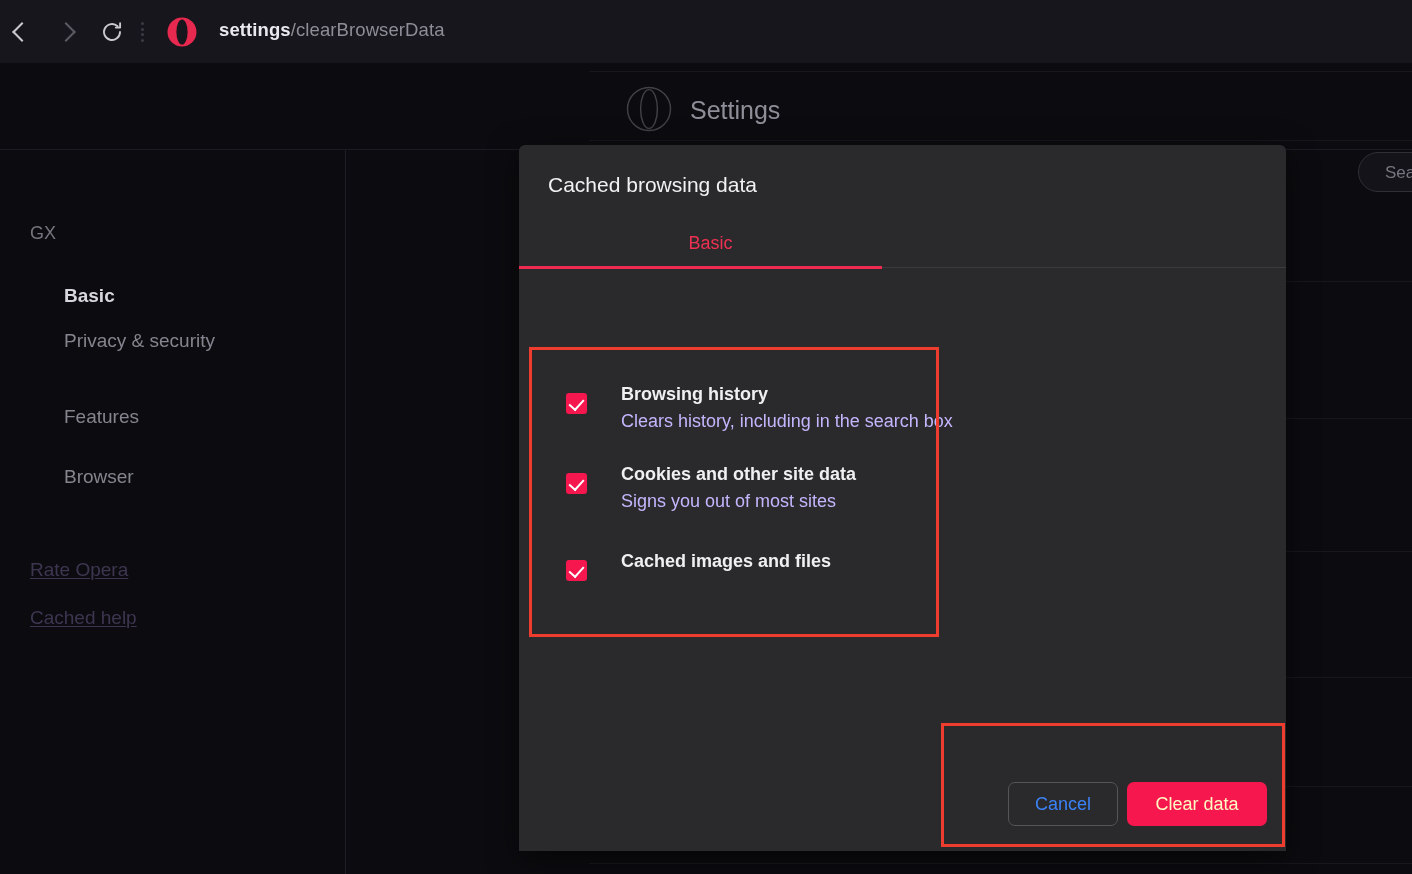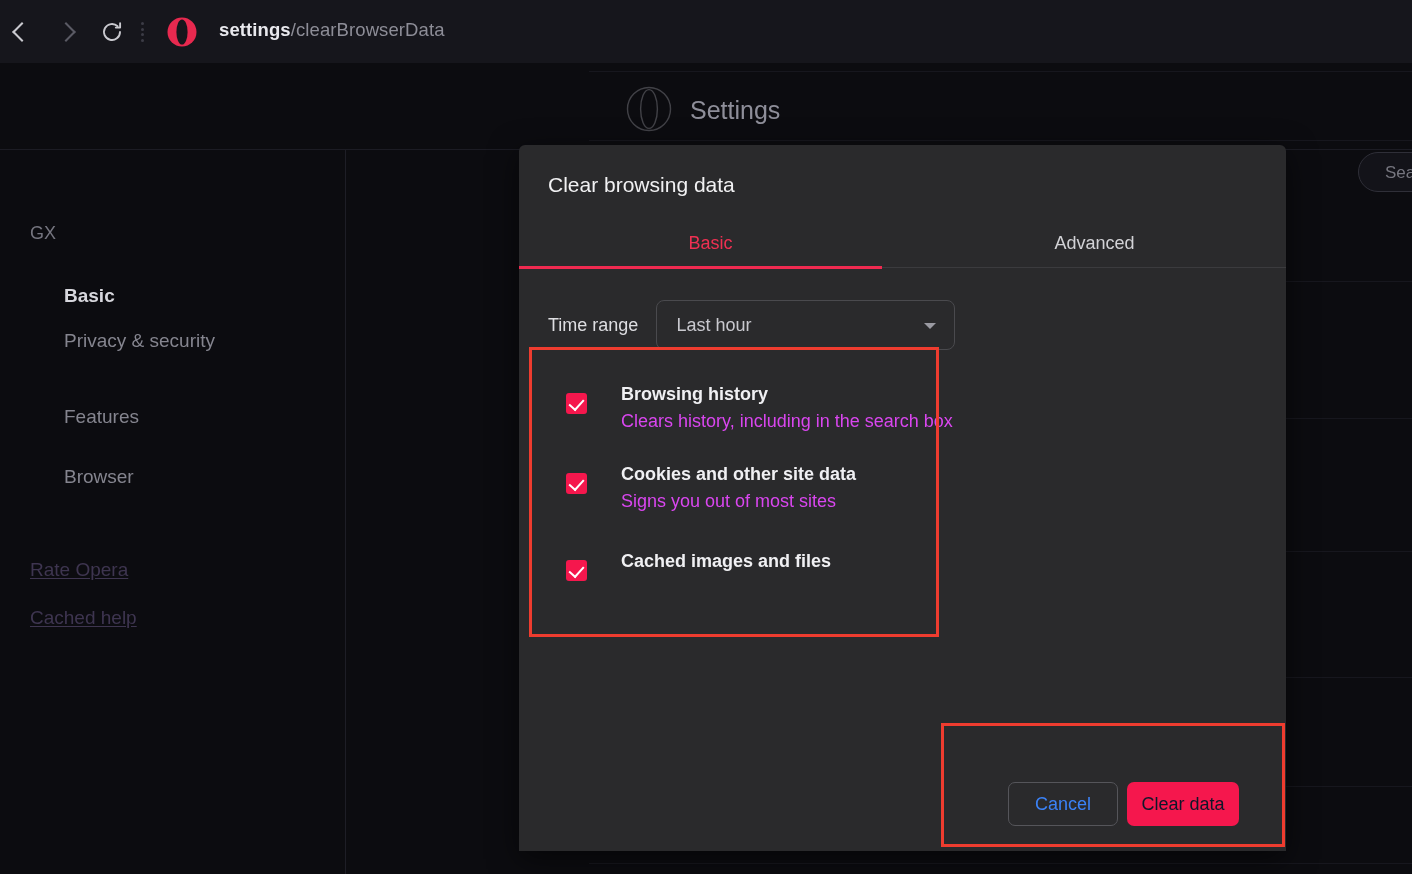--- a/index.html
+++ b/index.html
@@ -296,21 +296,21 @@
     left: 90px;
     font-size: 18px;
     color: #f0f0f3;
     font-weight: 700;
     white-space: nowrap;
   }
   .cb-desc {
     position: absolute;
     left: 90px;
     font-size: 18px;
-    color: #d946ef;
+    color: #c4b5fd;
     font-weight: 400;
     white-space: nowrap;
   }
 
   
   .btn {
     position: absolute;
     height: 44px;
     border-radius: 7px;
     font-size: 18px;
@@ -319,24 +319,24 @@
   }
   .btn-cancel {
     left: 489px; top: 637px;
     width: 110px;
     background: #2a2a2c;
     border: 1px solid #55555a;
     color: #3b82f6;
   }
   .btn-clear {
     left: 608px; top: 637px;
-    width: 112px;
+    width: 140px;
     background: #f5174d;
     border: none;
-    color: #0f172a;
+    color: #fef9c3;
   }
 
   
   .anno {
     position: absolute;
     border: 3px solid #ee3c2f;
     background: transparent;
     pointer-events: none;
   }
   .anno-checks  { left: 529px; top: 347px;  width: 410px; height: 290px; }
@@ -438,40 +438,30 @@
       <div class="bg-line" style="top:723px; width:823px"></div>
       <div class="bg-line" style="top:800px; width:823px"></div>
 
       <div class="bg-text more">ups, and more</div>
 
     </div>
   </div>
 
   <div class="dialog">
 
-    <div class="dlg-title">Clear browsing data</div>
+    <div class="dlg-title">Cached browsing data</div>
 
     <div class="tabs">
       <div class="tab t0">
         <span>Basic</span>
       </div>
-      <div class="tab t1">
-        <span>Advanced</span>
-      </div>
     </div>
     <div class="tab-track"></div>
     <div class="tab-underline"></div>
 
-    <div class="timerow">
-      <div class="lbl">Time range</div>
-      <div class="select">
-        <div class="val">Last hour</div>
-        <div class="caret"></div>
-      </div>
-    </div>
 
     <div class="cb-list">
 
       <div class="cb-row" style="top:20px">
         <div class="cb" style="top:20px"></div>
         <div class="cb-title" style="top:11px">Browsing history</div>
         <div class="cb-desc" style="top:38px">Clears history, including in the search box</div>
       </div>
 
       <div class="cb-row" style="top:100px">

